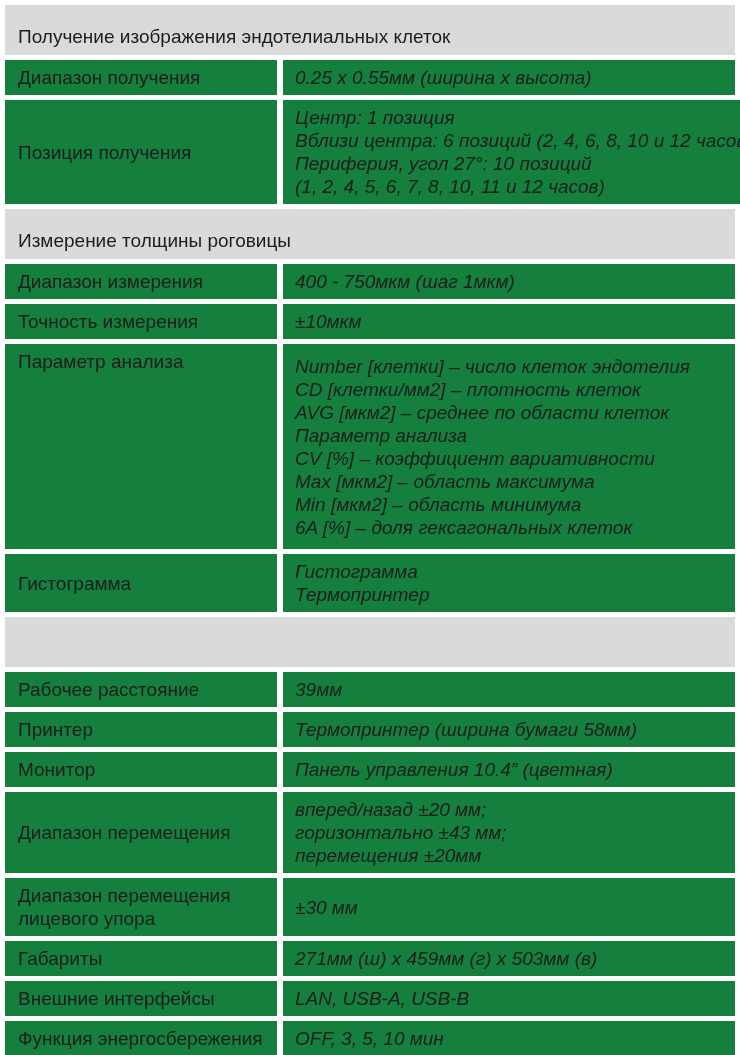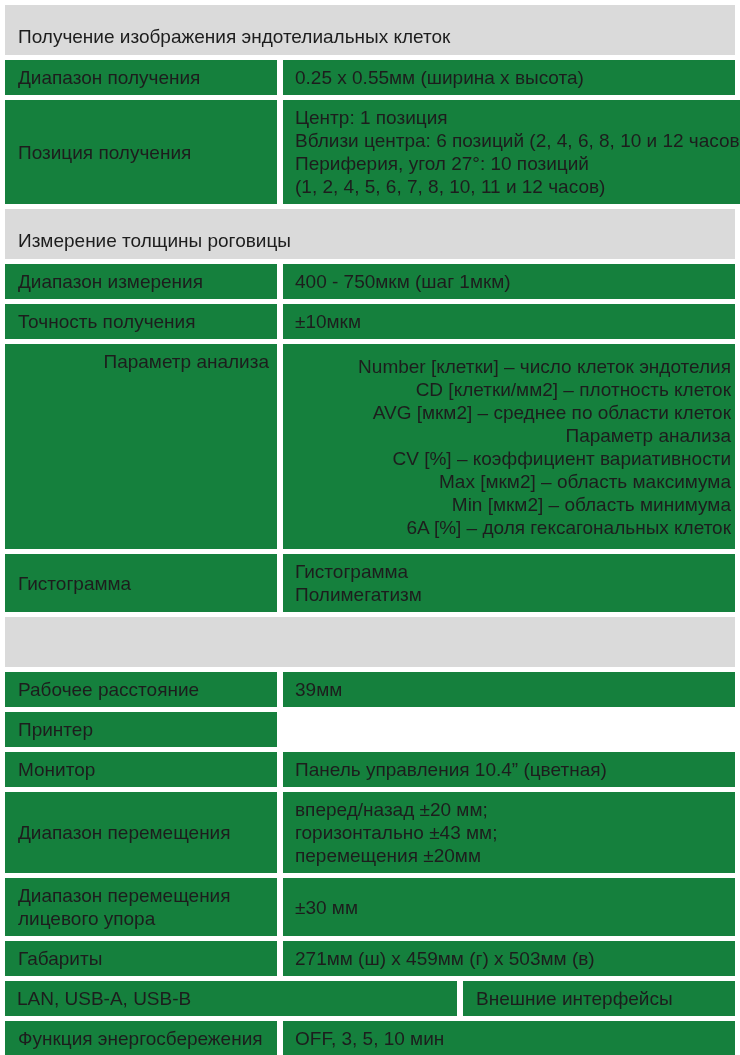--- a/index.html
+++ b/index.html
@@ -46,27 +46,27 @@
     width: 272px;
     box-sizing: border-box;
     padding-left: 13px;
     padding-right: 8px;
     flex: none;
   }
   .value {
     flex: 1;
     padding-left: 12px;
     padding-right: 4px;
+    font-style: italic;
   }
   .value .line {
     white-space: nowrap;
   }
   .row.top .cell {
     justify-content: flex-start;
-    text-align: right;
   }
   .row.top .value {
     padding-top: 11px;
     padding-bottom: 10px;
   }
 </style>
 </head>
 <body>
 
 <div id="spec-table">
@@ -87,21 +87,21 @@
       </div>
     </div>
     <div class="section">Измерение толщины роговицы</div>
     <div class="row">
       <div class="cell label">Диапазон измерения</div>
       <div class="cell value">
         <div class="line">400 - 750мкм (шаг 1мкм)</div>
       </div>
     </div>
     <div class="row">
-      <div class="cell label">Точность получения</div>
+      <div class="cell label">Точность измерения</div>
       <div class="cell value">
         <div class="line">±10мкм</div>
       </div>
     </div>
     <div class="row top">
       <div class="cell label">Параметр анализа</div>
       <div class="cell value">
         <div class="line">Number [клетки] – число клеток эндотелия</div>
         <div class="line">CD [клетки/мм2] – плотность клеток</div>
         <div class="line">AVG [мкм2] – среднее по области клеток</div>
@@ -109,32 +109,35 @@
         <div class="line">CV [%] – коэффициент вариативности</div>
         <div class="line">Max [мкм2] – область максимума</div>
         <div class="line">Min [мкм2] – область минимума</div>
         <div class="line">6A [%] – доля гексагональных клеток</div>
       </div>
     </div>
     <div class="row">
       <div class="cell label">Гистограмма</div>
       <div class="cell value">
         <div class="line">Гистограмма</div>
-        <div class="line">Полимегатизм</div>
+        <div class="line">Термопринтер</div>
       </div>
     </div>
     <div class="section"></div>
     <div class="row">
       <div class="cell label">Рабочее расстояние</div>
       <div class="cell value">
         <div class="line">39мм</div>
       </div>
     </div>
     <div class="row">
       <div class="cell label">Принтер</div>
+      <div class="cell value">
+        <div class="line">Термопринтер (ширина бумаги 58мм)</div>
+      </div>
     </div>
     <div class="row">
       <div class="cell label">Монитор</div>
       <div class="cell value">
         <div class="line">Панель управления 10.4” (цветная)</div>
       </div>
     </div>
     <div class="row">
       <div class="cell label">Диапазон перемещения</div>
       <div class="cell value">
@@ -149,24 +152,24 @@
         <div class="line">±30 мм</div>
       </div>
     </div>
     <div class="row">
       <div class="cell label">Габариты</div>
       <div class="cell value">
         <div class="line">271мм (ш) x 459мм (г) x 503мм (в)</div>
       </div>
     </div>
     <div class="row">
+      <div class="cell label">Внешние интерфейсы</div>
       <div class="cell value">
         <div class="line">LAN, USB-A, USB-B</div>
       </div>
-      <div class="cell label">Внешние интерфейсы</div>
     </div>
     <div class="row">
       <div class="cell label">Функция энергосбережения</div>
       <div class="cell value">
         <div class="line">OFF, 3, 5, 10 мин</div>
       </div>
     </div>
     <div class="row">
       <div class="cell label">Вес</div>
       <div class="cell value">

